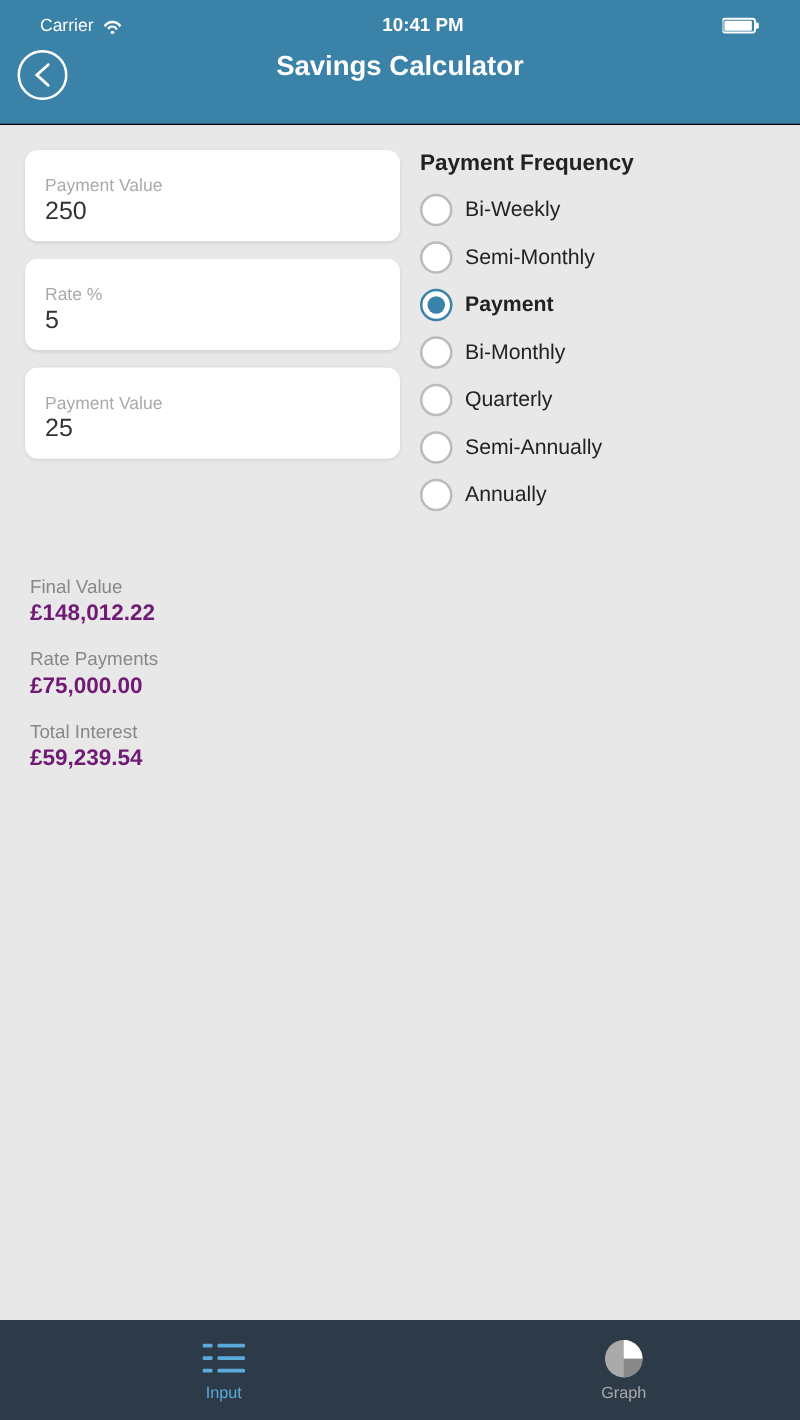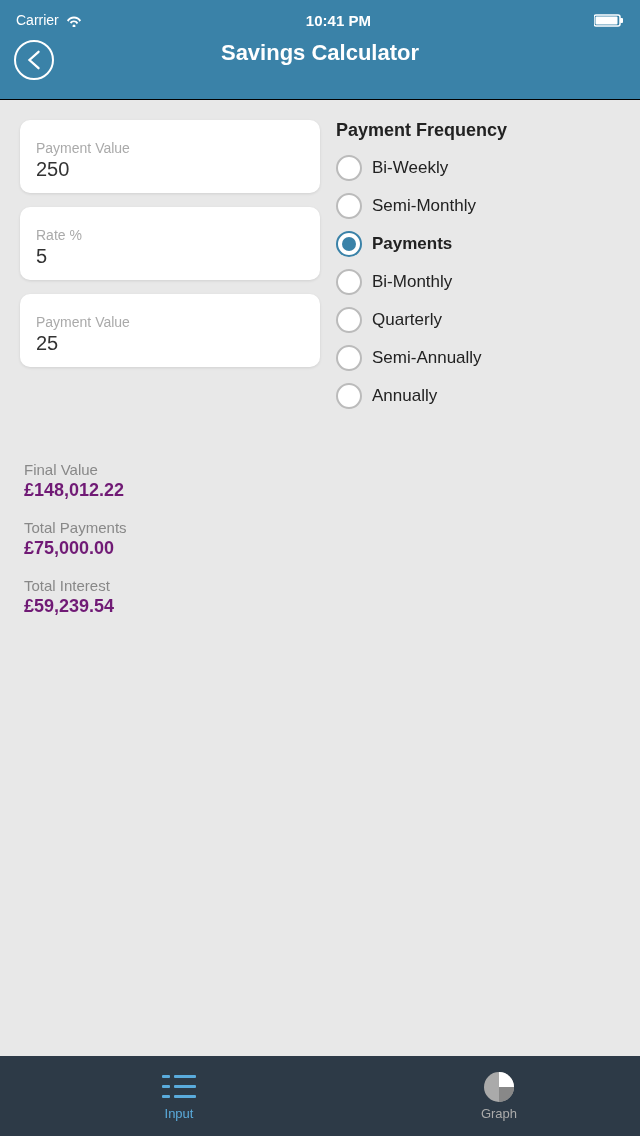--- a/index.html
+++ b/index.html
@@ -14,21 +14,21 @@
     }
 
     
     .status-bar {
       width: 100%;
       height: 40px;
       background: #3a82a8;
       display: flex;
       align-items: center;
       justify-content: space-between;
-      padding: 0 16px;
+      padding: 0 32px;
       color: white;
       font-size: 14px;
       font-weight: 500;
     }
     .status-left { display: flex; align-items: center; gap: 6px; }
     .status-center { font-size: 15px; font-weight: 600; }
     .status-right { display: flex; align-items: center; gap: 4px; }
 
     
     .header {
@@ -267,21 +267,21 @@
 
         <div class="freq-option">
           <div class="radio-outer"></div>
           <span class="freq-label">Semi-Monthly</span>
         </div>
 
         <div class="freq-option">
           <div class="radio-outer selected">
             <div class="radio-inner"></div>
           </div>
-          <span class="freq-label selected">Payments</span>
+          <span class="freq-label selected">Payment</span>
         </div>
 
         <div class="freq-option">
           <div class="radio-outer"></div>
           <span class="freq-label">Bi-Monthly</span>
         </div>
 
         <div class="freq-option">
           <div class="radio-outer"></div>
           <span class="freq-label">Quarterly</span>
@@ -299,21 +299,21 @@
       </div>
     </div>
   </div>
 
   <div class="results-section">
     <div class="result-item">
       <div class="result-label">Final Value</div>
       <div class="result-value">£148,012.22</div>
     </div>
     <div class="result-item">
-      <div class="result-label">Total Payments</div>
+      <div class="result-label">Rate Payments</div>
       <div class="result-value">£75,000.00</div>
     </div>
     <div class="result-item">
       <div class="result-label">Total Interest</div>
       <div class="result-value">£59,239.54</div>
     </div>
   </div>
 </div>
 
 <div class="tab-bar">

